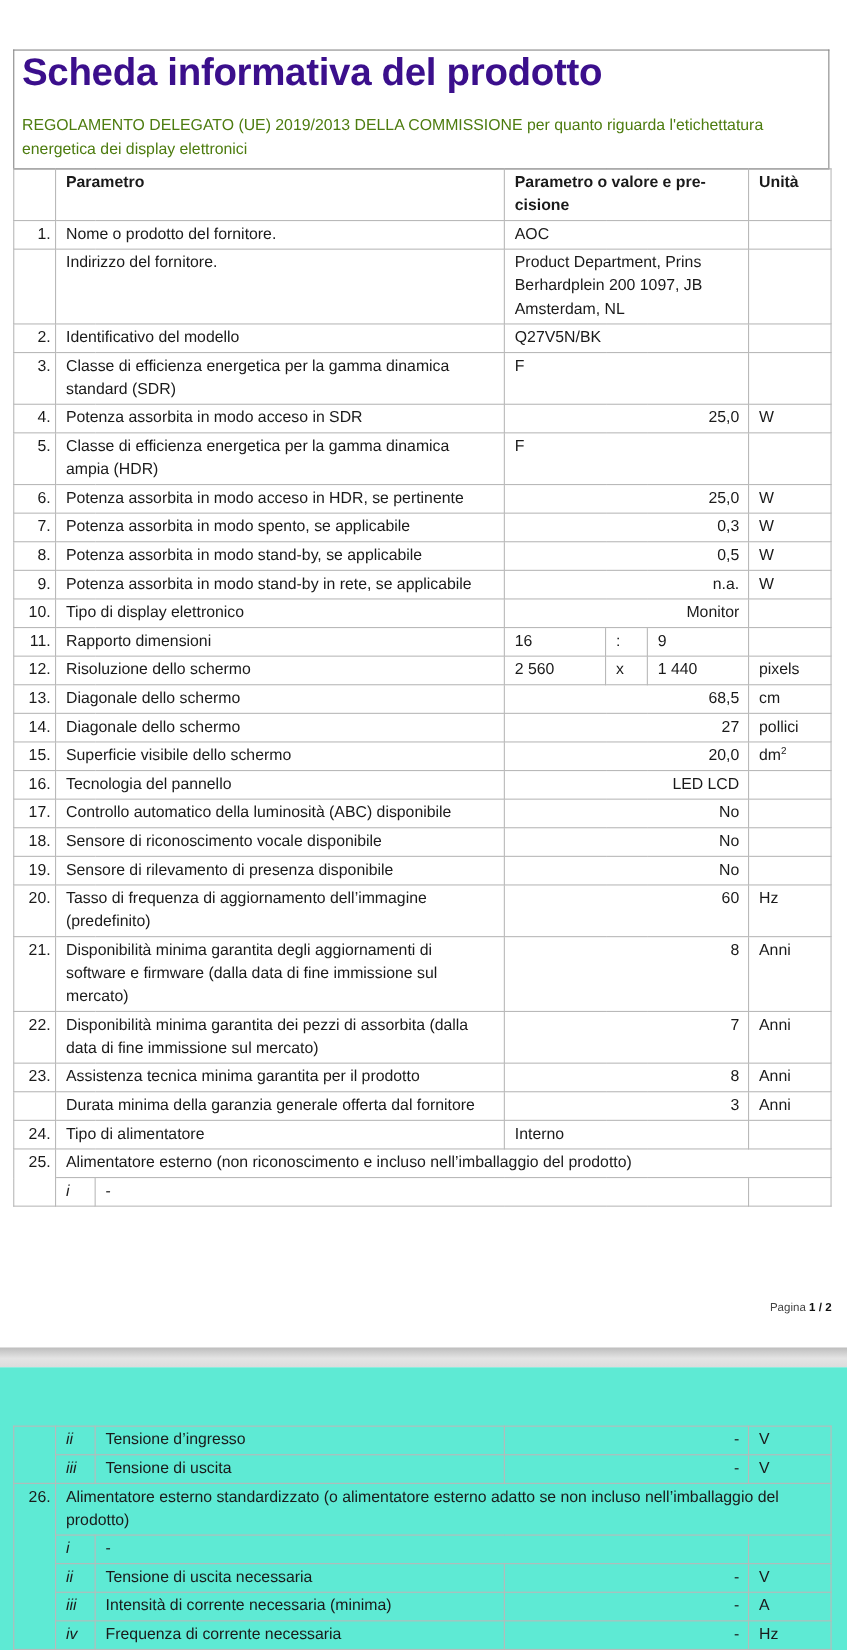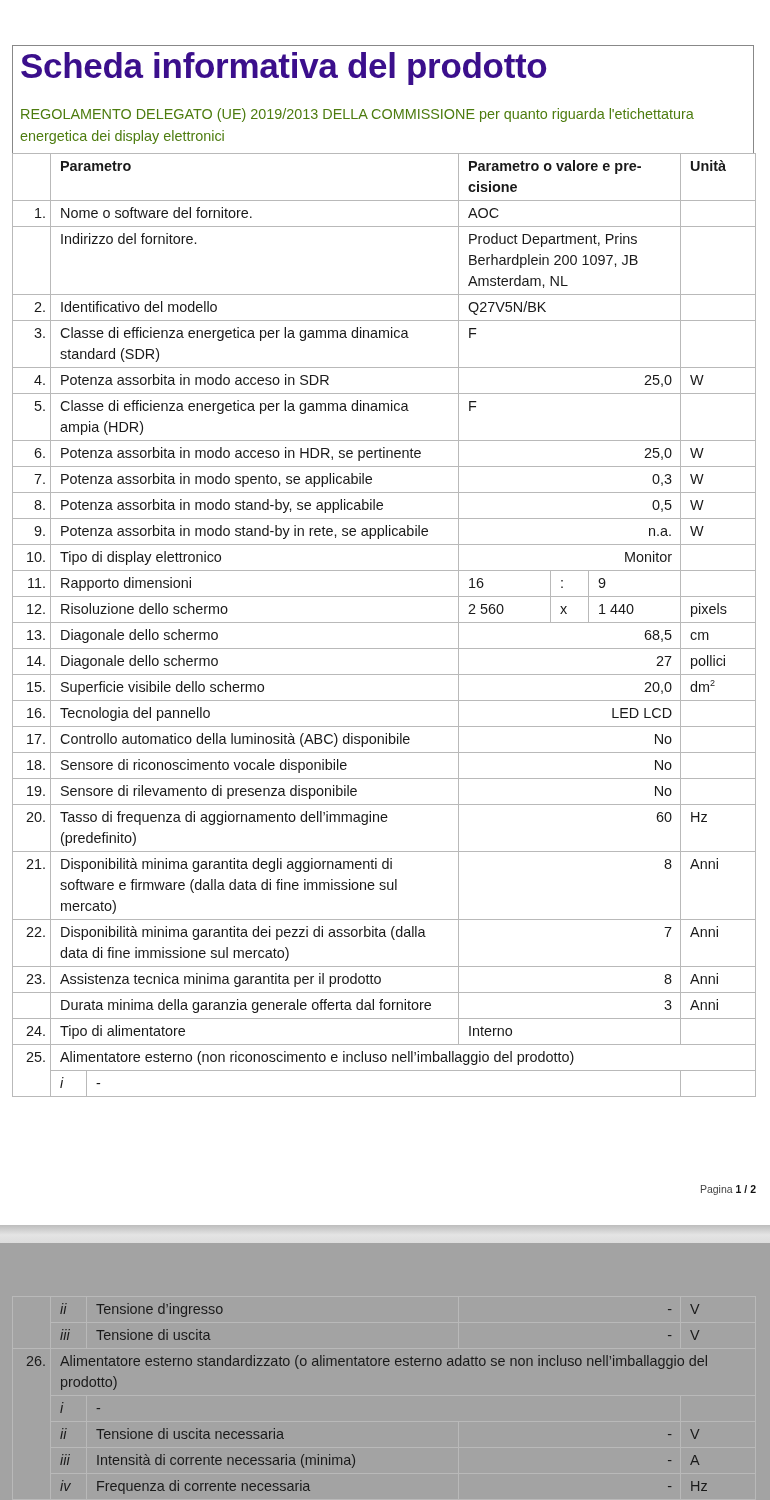--- a/index.html
+++ b/index.html
@@ -17,21 +17,21 @@
   table.t td { border: 1px solid #b9b9b9; padding: 2px 8px 2px 9px; vertical-align: top; line-height: 21px; }
   table.t td.num { padding: 2px 4px 2px 0; text-align: right; }
   table.t td.r { text-align: right; }
   table.t td.c { }
   table.t tr.hdr td { font-weight: bold; }
   .sub { font-style: italic; }
   .footer { position: absolute; right: 14px; top: 1140px; font-size: 10.5px; color: #444; padding-left: 16px; }
   .footer b { color: #111; font-weight: bold; }
   .sep { position: absolute; left: 0; top: 1225px; width: 770px; height: 18px;
          background: linear-gradient(#bdbdbd, #e4e4e4 55%, #dcdcdc); }
-  .page2 { position: absolute; left: 0; top: 1243px; width: 770px; height: 257px; background: #a3a3a3; }
+  .page2 { position: absolute; left: 0; top: 1243px; width: 770px; height: 257px; background: #5eead4; }
   sup { font-size: 9px; line-height: 0; }
 </style>
 </head>
 <body>
 
 <div class="page1">
   <div class="head-box">
     <div class="title">Scheda informativa del prodotto</div>
     <div class="subtitle">REGOLAMENTO DELEGATO (UE) 2019/2013 DELLA COMMISSIONE per quanto riguarda l'etichettatura energetica dei display elettronici</div>
   </div>
@@ -49,21 +49,21 @@
     <tbody>
         <tr class="hdr" style="height:46px">
       <td></td>
       <td colspan="2">Parametro</td>
       <td colspan="3">Parametro o valore e pre-<br>cisione</td>
       <td>Unità</td>
     </tr>
 
     <tr>
       <td class="num">1.</td>
-      <td colspan="2">Nome o software del fornitore.</td>
+      <td colspan="2">Nome o prodotto del fornitore.</td>
       <td colspan="3">AOC</td>
       <td></td>
     </tr>
     <tr>
       <td class="num"></td>
       <td colspan="2">Indirizzo del fornitore.</td>
       <td colspan="3">Product Department, Prins Berhardplein 200 1097, JB Amsterdam, NL</td>
       <td></td>
     </tr>
     <tr>

